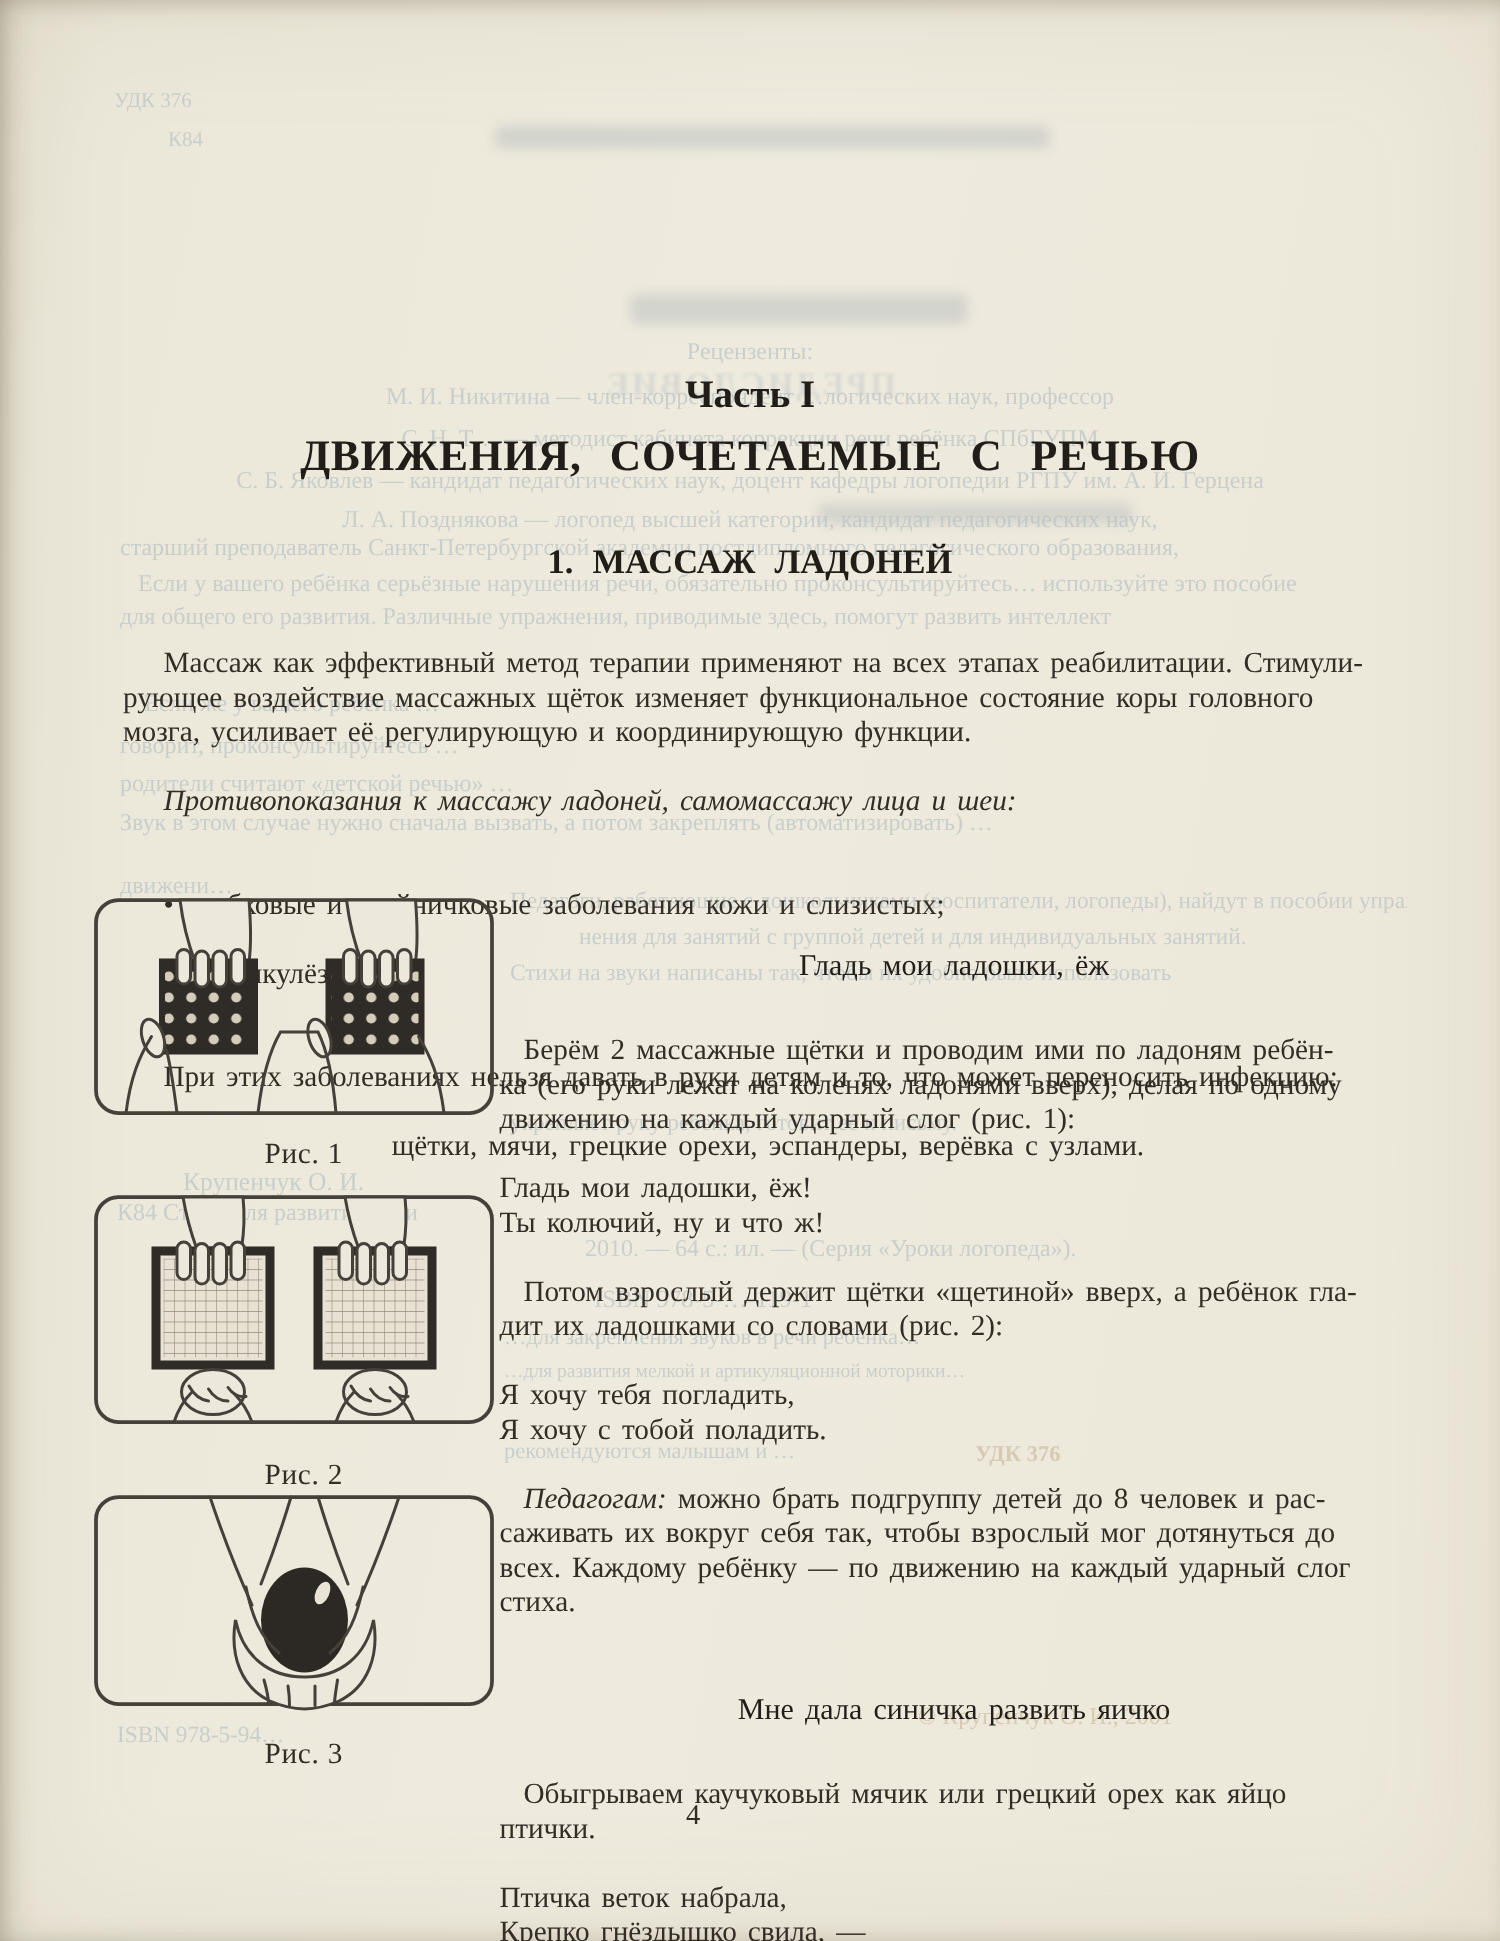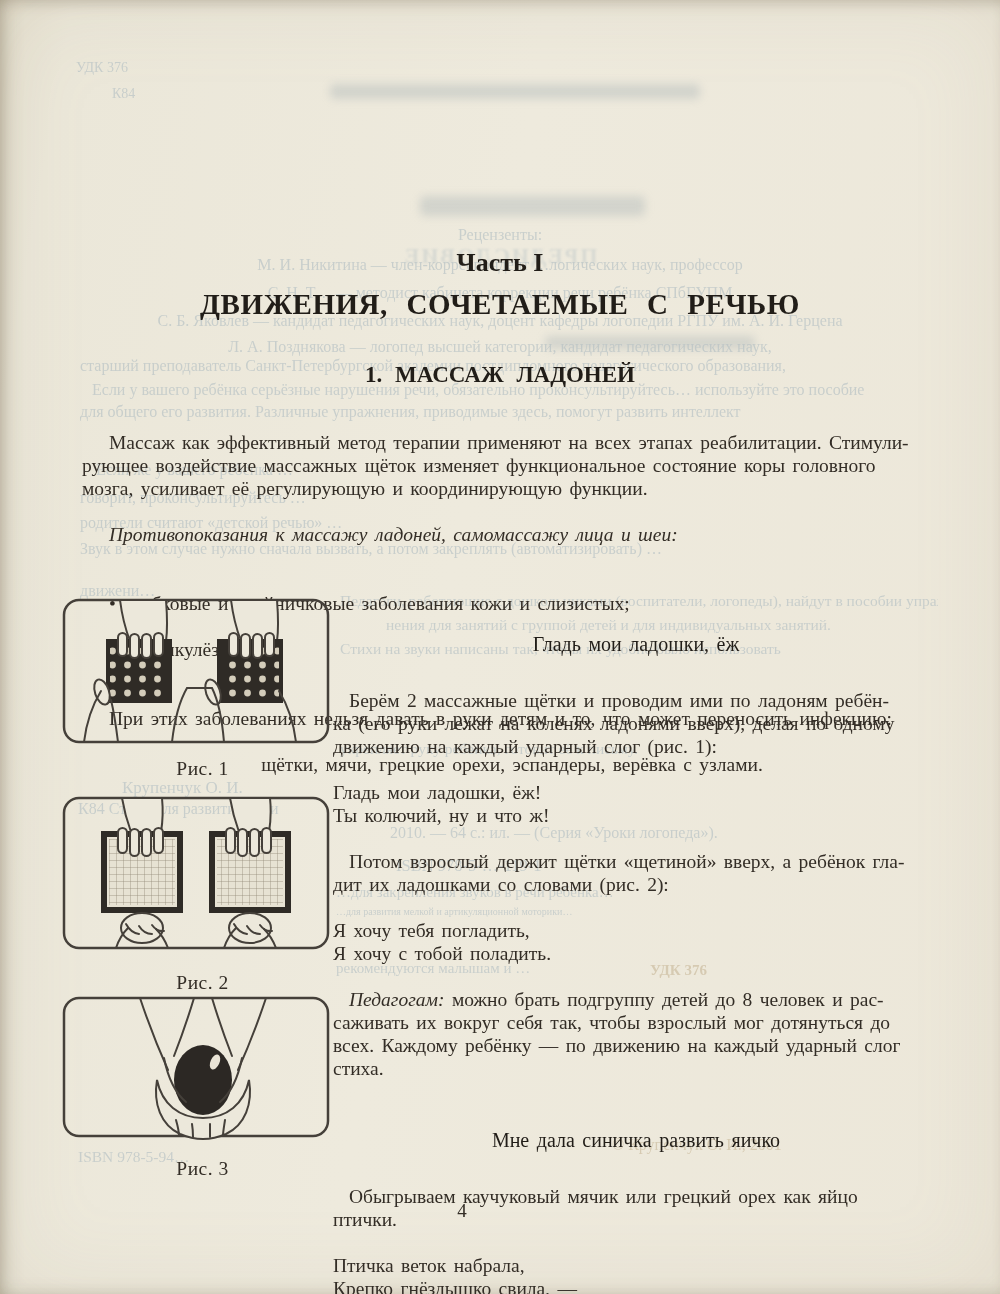--- a/index.html
+++ b/index.html
@@ -77,21 +77,21 @@
     <div class="bl" style="left:80px;top:582px;">движени…</div>
     <div class="bl clipr" style="left:340px;top:592px;font-size:15.5px;">Педагоги, работающие с дошкольниками (воспитатели, логопеды), найдут в пособии упраж-</div>
     <div class="bl clipr" style="left:340px;top:616px;font-size:15.5px;margin-left:46px;">нения для занятий с группой детей и для индивидуальных занятий.</div>
     <div class="bl clipr" style="left:340px;top:640px;font-size:15.5px;">Стихи на звуки написаны так, чтобы их удобно было использовать</div>
     <div class="bl clipr" style="left:340px;top:740px;font-size:15.5px;">укрепляет руку ребёнка, готовит её к письму.</div>
     <div class="bl" style="left:122px;top:778px;font-size:17px;">Крупенчук О. И.</div>
     <div class="bl clipr" style="left:78px;top:800px;">К84        Стихи для развития речи</div>
     <div class="bl clipr" style="left:390px;top:824px;">2010. — 64 с.: ил. — (Серия «Уроки логопеда»).</div>
     <div class="bl" style="left:396px;top:856px;font-size:16.5px;">ISBN 978-5-…-119-1</div>
     <div class="bl clipr" style="left:336px;top:884px;font-size:15px;">…для закрепления звуков в речи ребёнка…</div>
-    <div class="bl clipr" style="left:336px;top:906px;font-size:10px;">…для развития мелкой и артикуляционной моторики…</div>
+    <div class="bl clipr" style="left:336px;top:906px;font-size:13px;">…для развития мелкой и артикуляционной моторики…</div>
     <div class="bl clipr" style="left:336px;top:928px;font-size:15px;margin-top:32px;">рекомендуются малышам и …</div>
     <div class="bl warm" style="left:650px;top:962px;font-size:15px;font-weight:bold;">УДК 376</div>
     <div class="bl warm" style="left:568px;top:1136px;font-size:16px;margin-left:44px;">© Крупенчук О. И., 2001</div>
     <div class="bl" style="left:78px;top:1148px;font-size:15.5px;">ISBN 978-5-94…</div>
   </div>
 
   <div class="abs part-title">ДВИЖЕНИЯ, СОЧЕТАЕМЫЕ С РЕЧЬЮ</div>
   <div class="abs part-label">Часть I</div>
   <div class="abs section-title">1. МАССАЖ ЛАДОНЕЙ</div>
 

